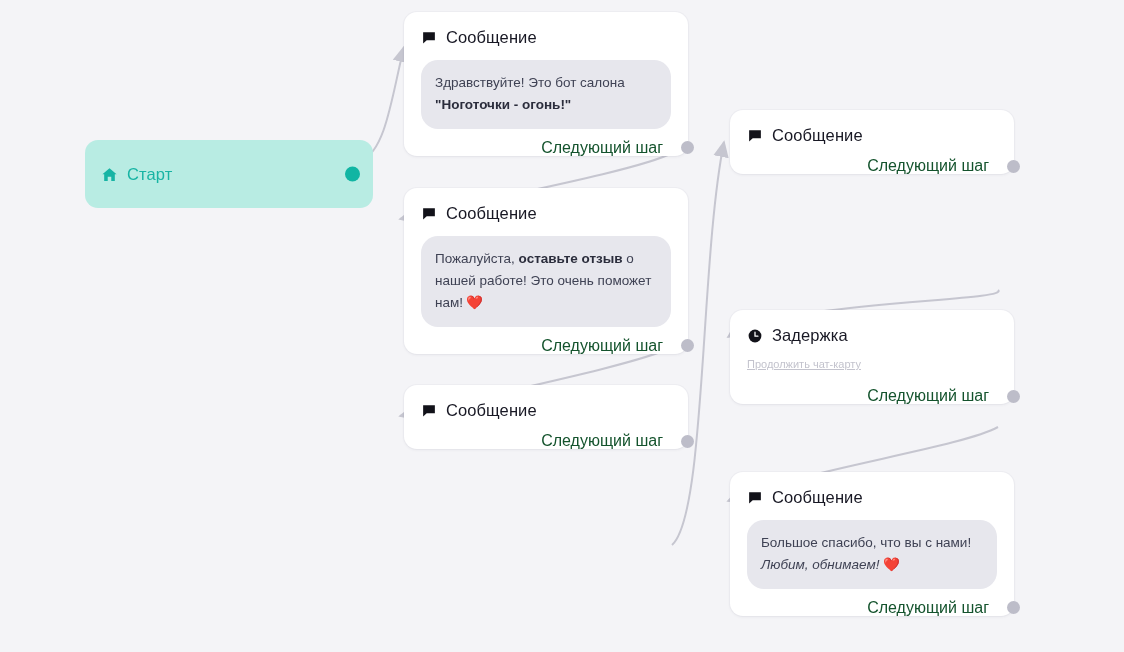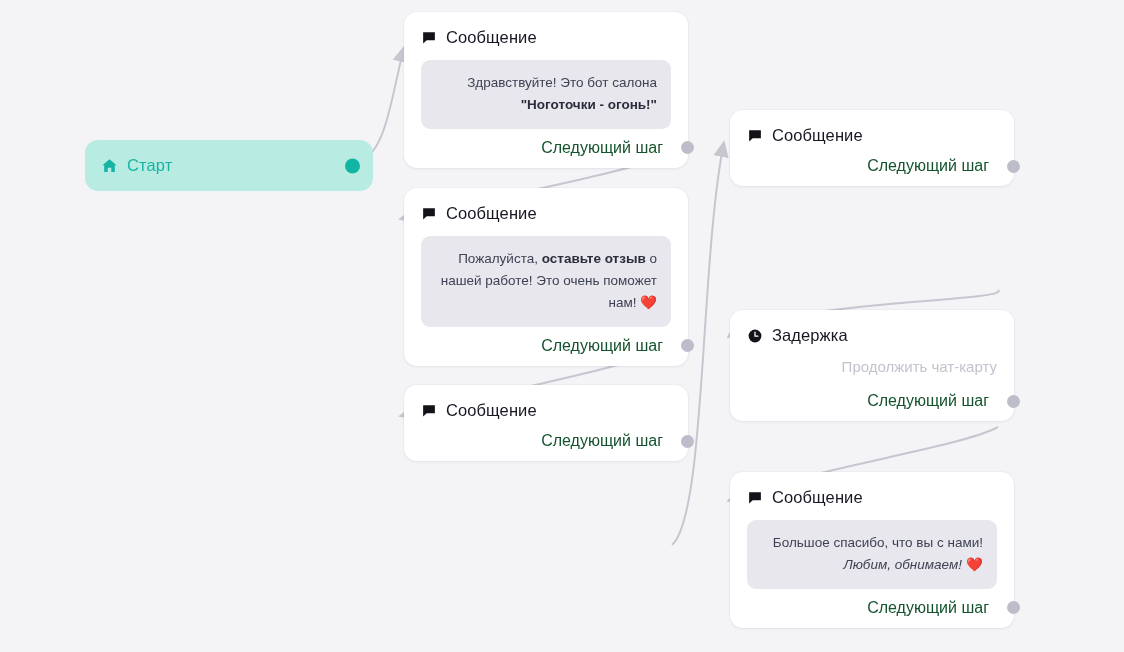--- a/index.html
+++ b/index.html
@@ -27,21 +27,21 @@
     height: 652px;
     pointer-events: none;
   }
 
   
   .start-node {
     position: absolute;
     left: 85px;
     top: 140px;
     width: 288px;
-    height: 51px;
+    height: 68px;
     background: #b8ece3;
     border-radius: 13px;
     box-sizing: border-box;
     display: flex;
     align-items: center;
     padding: 0 16px;
   }
   .start-icon {
     width: 17px;
     height: 17px;
@@ -65,43 +65,42 @@
     background: #11b5a3;
   }
 
   
   .card {
     position: absolute;
     background: #ffffff;
     border-radius: 13px;
     box-sizing: border-box;
     box-shadow: 0 1px 3px rgba(60,60,90,.07), 0 0 0 1px rgba(60,60,90,.025);
-    padding: 16px 17px 12px 17px;
-    text-align: right;
+    padding: 16px 17px 0 17px;
   }
   .card-head {
     display: flex;
     align-items: center;
     margin-bottom: 13px;
   }
   .card-head .hicon {
     width: 16px;
     height: 16px;
     margin-right: 9px;
     flex: 0 0 auto;
     display: block;
   }
   .card-title {
     font-size: 16.5px;
     color: #181824;
     letter-spacing: .1px;
   }
   .bubble {
     background: #e7e7ed;
-    border-radius: 9px;
+    border-radius: 17px;
     padding: 12px 14px 13px 14px;
     font-size: 13.5px;
     line-height: 1.62;
     color: #3f4254;
   }
   .bubble b {
     color: #2b2d3c;
     font-weight: bold;
   }
   .bubble i {
@@ -128,23 +127,24 @@
     width: 13px;
     height: 13px;
     border-radius: 50%;
     background: #bdbdc9;
     position: absolute;
     right: -23px;
   }
 
   
   .delay-sub {
-    font-size: 15px;
+    font-size: 11px;
     color: #c3c3cd;
     margin-bottom: 12px;
+    text-decoration: underline;
   }
   .delay-value {
     font-size: 13.5px;
     color: #23242f;
   }
 
   
 </style>
 </head>
 <body>

